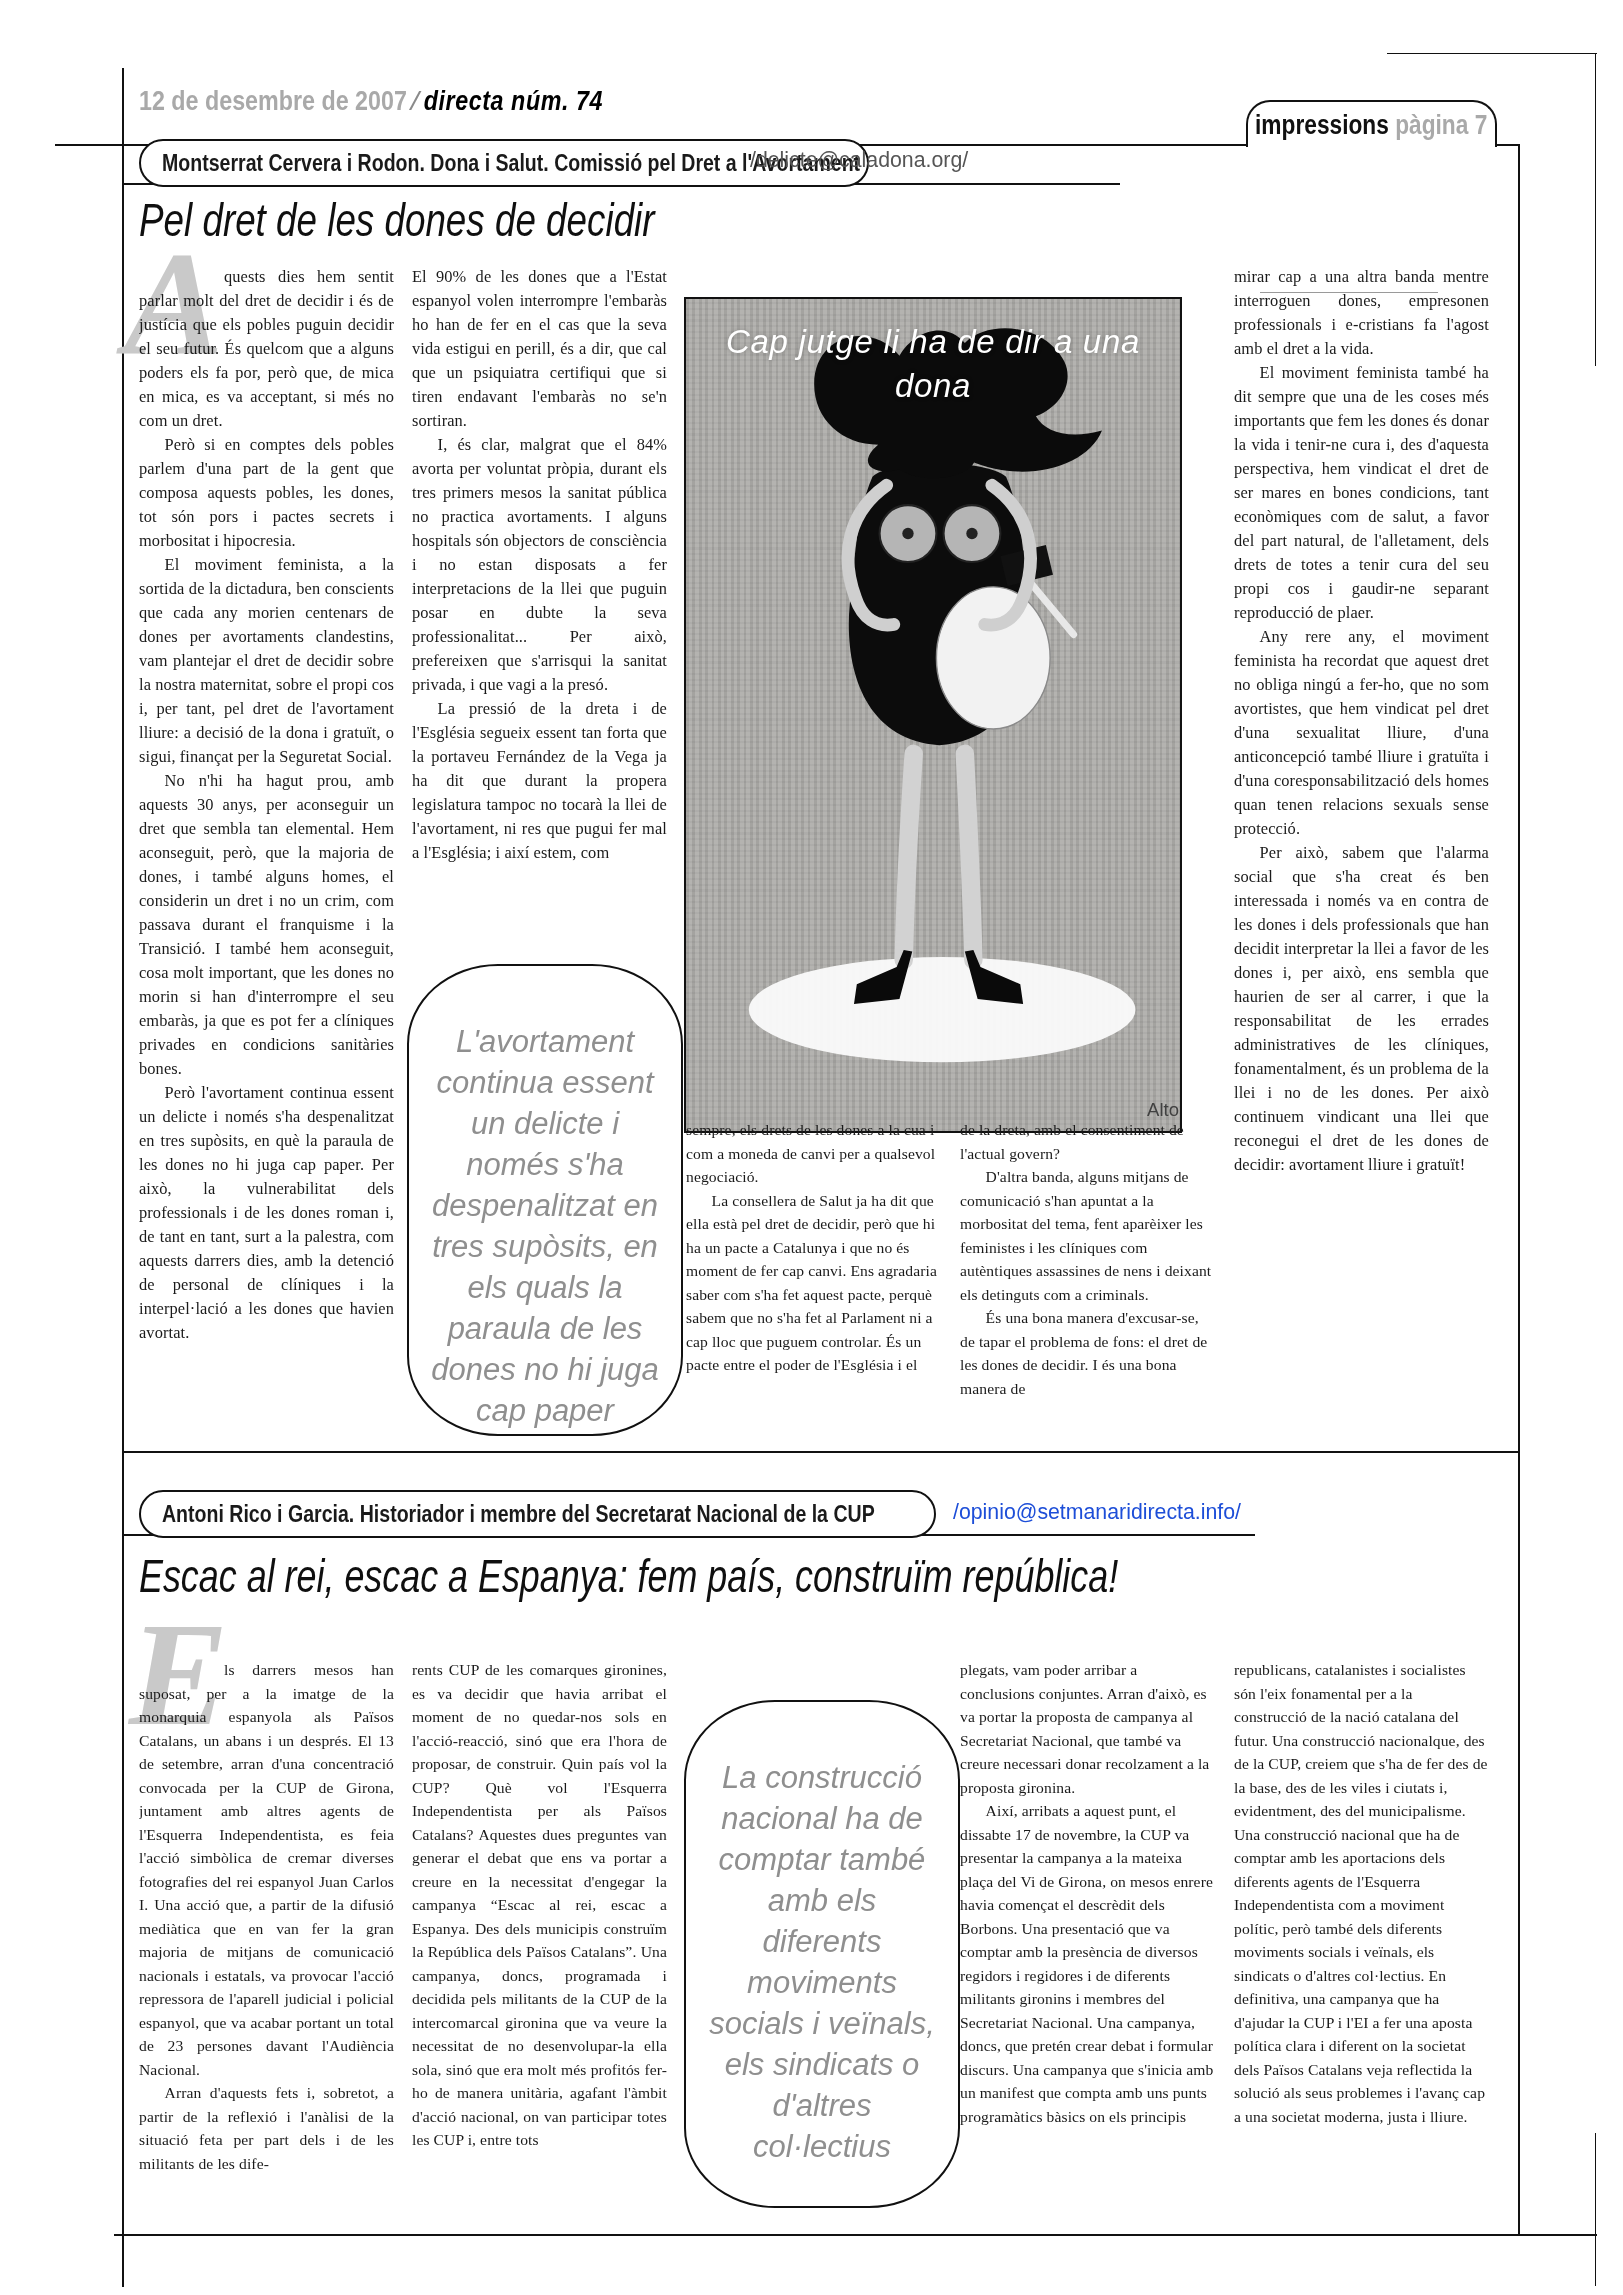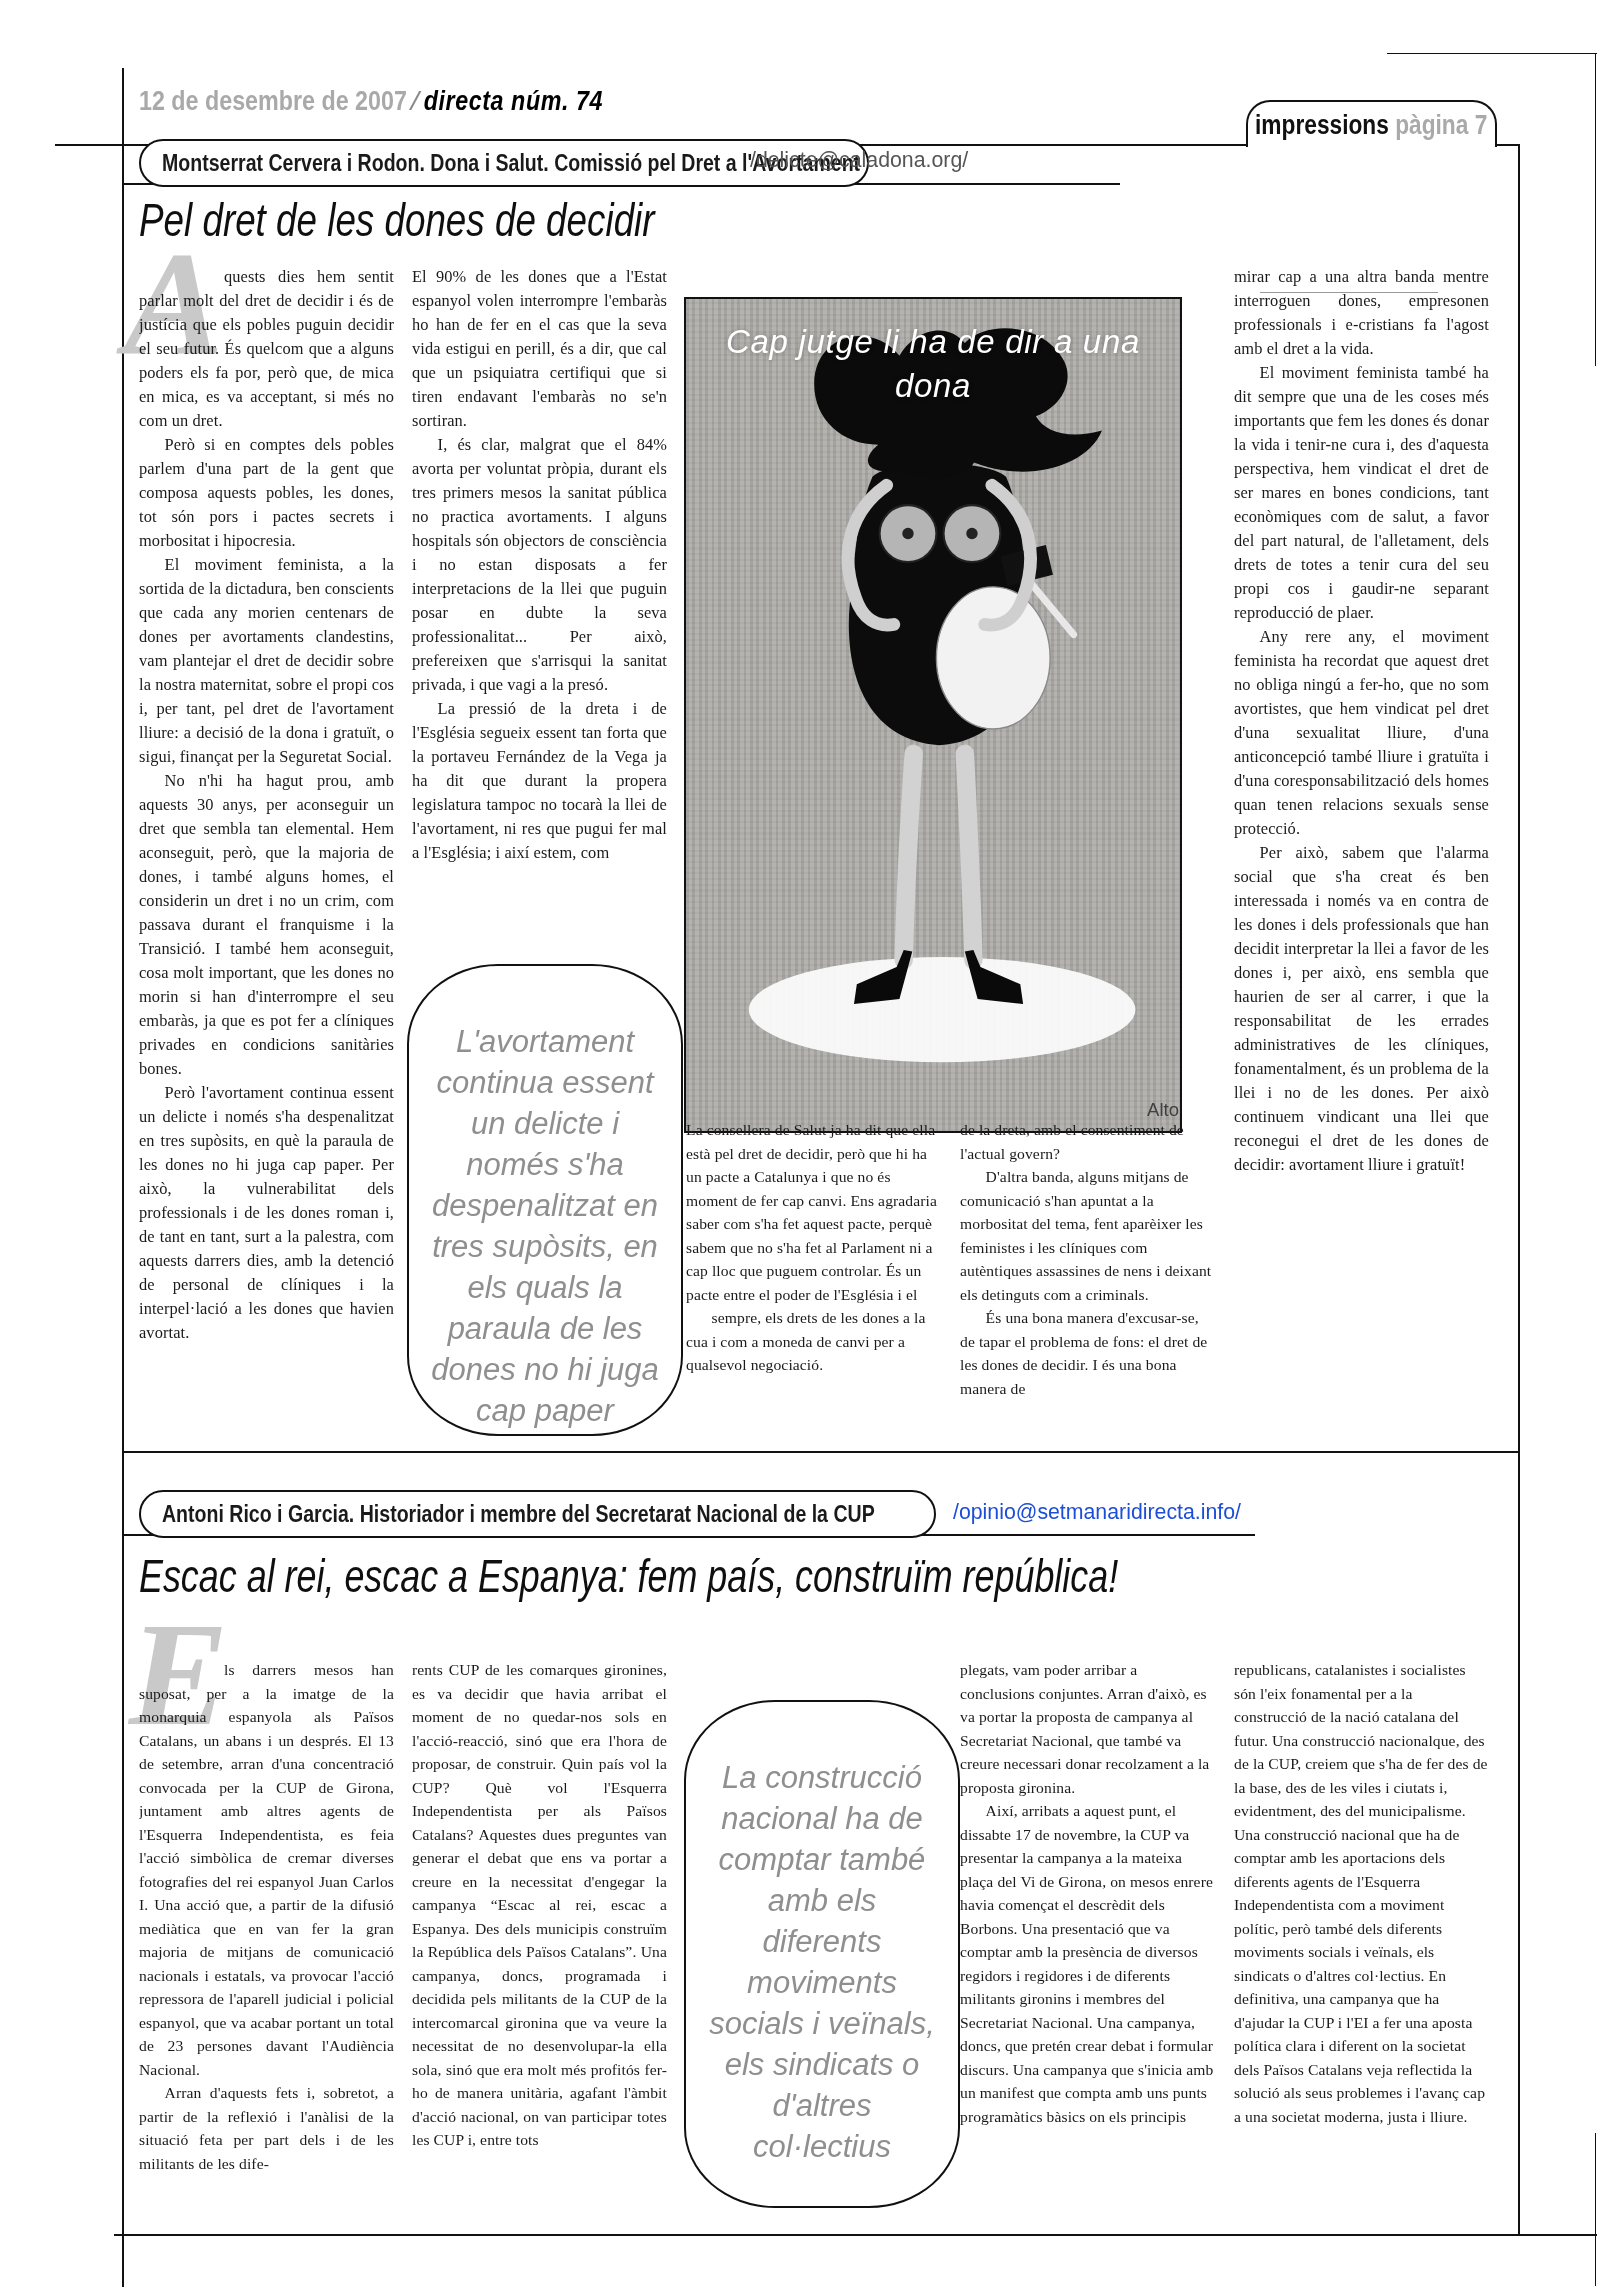--- a/index.html
+++ b/index.html
@@ -144,22 +144,22 @@
       <ellipse cx="348" cy="158" rx="48" ry="58" fill="#dcdcdc"></ellipse>
       <path d="M300,80 C260,30 180,50 180,120 C180,170 220,205 270,205 C240,230 260,250 300,240 C330,260 390,255 405,230 C480,260 565,235 585,185 C540,198 505,188 492,165 C530,150 545,115 532,88 C505,35 425,28 392,62 C365,30 320,45 300,80 Z" fill="#0b0b0b"></path>
     </svg>
     <div class="overlay-caption">
       <div>Cap jutge li ha de dir a una dona</div>
     </div>
   </div>
   <div class="credit">Alto</div>
 
   <div class="col small ragged" id="a1c3" style="left:686px;top:1118px;height:320px;">
+    <p>sempre, els drets de les dones a la cua i com a moneda de canvi per a qualsevol negociació.</p>
     <p>La consellera de Salut ja ha dit que ella està pel dret de decidir, però que hi ha un pacte a Catalunya i que no és moment de fer cap canvi. Ens agradaria saber com s'ha fet aquest pacte, perquè sabem que no s'ha fet al Parlament ni a cap lloc que puguem controlar. És un pacte entre el poder de l'Església i el</p>
-    <p>sempre, els drets de les dones a la cua i com a moneda de canvi per a qualsevol negociació.</p>
   </div>
   <div class="col small ragged" id="a1c4" style="left:960px;top:1118px;height:320px;">
     <p>de la dreta, amb el consentiment de l'actual govern?</p>
     <p>D'altra banda, alguns mitjans de comunicació s'han apuntat a la morbositat del tema, fent aparèixer les feministes i les clíniques com autèntiques assassines de nens i deixant els detinguts com a criminals.</p>
     <p>És una bona manera d'excusar-se, de tapar el problema de fons: el dret de les dones de decidir. I és una bona manera de</p>
   </div>
 
   <div class="col" id="a1c5" style="left:1234px;top:265px;height:1170px;">
     <p>mirar cap a una altra banda mentre interroguen dones, empresonen professionals i e-cristians fa l'agost amb el dret a la vida.</p>
     <p>El moviment feminista també ha dit sempre que una de les coses més importants que fem les dones és donar la vida i tenir-ne cura i, des d'aquesta perspectiva, hem vindicat el dret de ser mares en bones condicions, tant econòmiques com de salut, a favor del part natural, de l'alletament, dels drets de totes a tenir cura del seu propi cos i gaudir-ne separant reproducció de plaer.</p>

